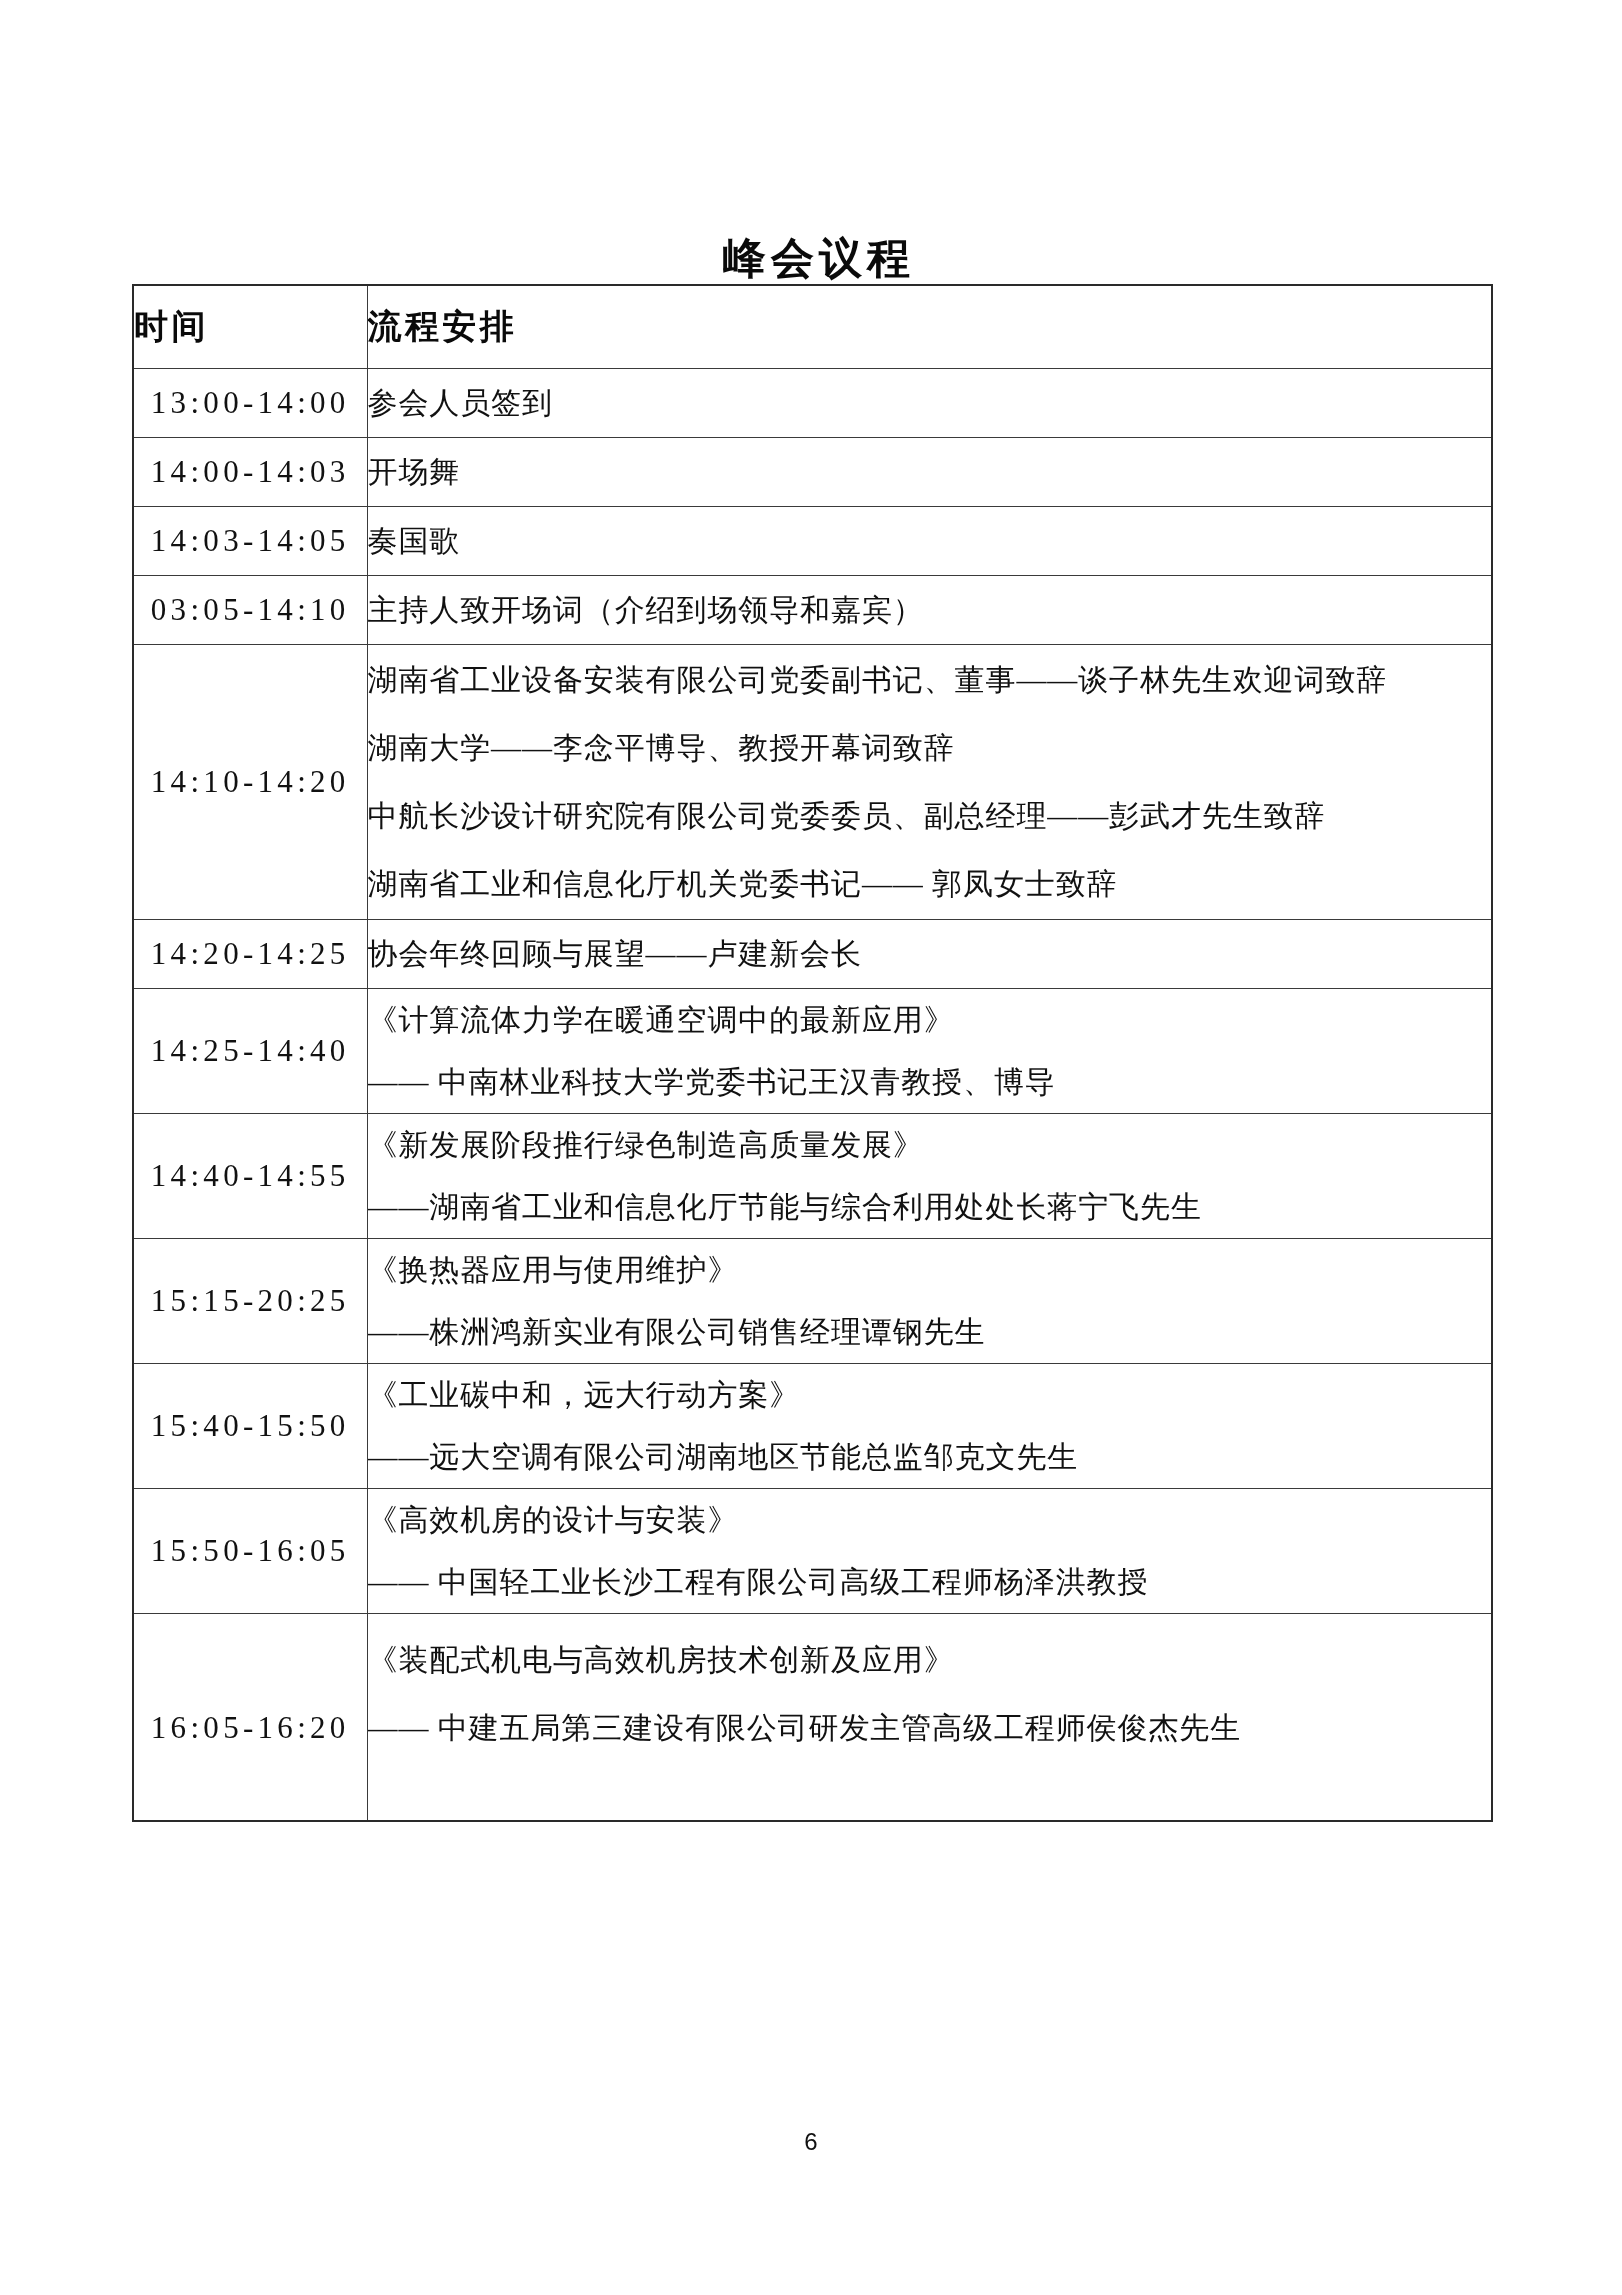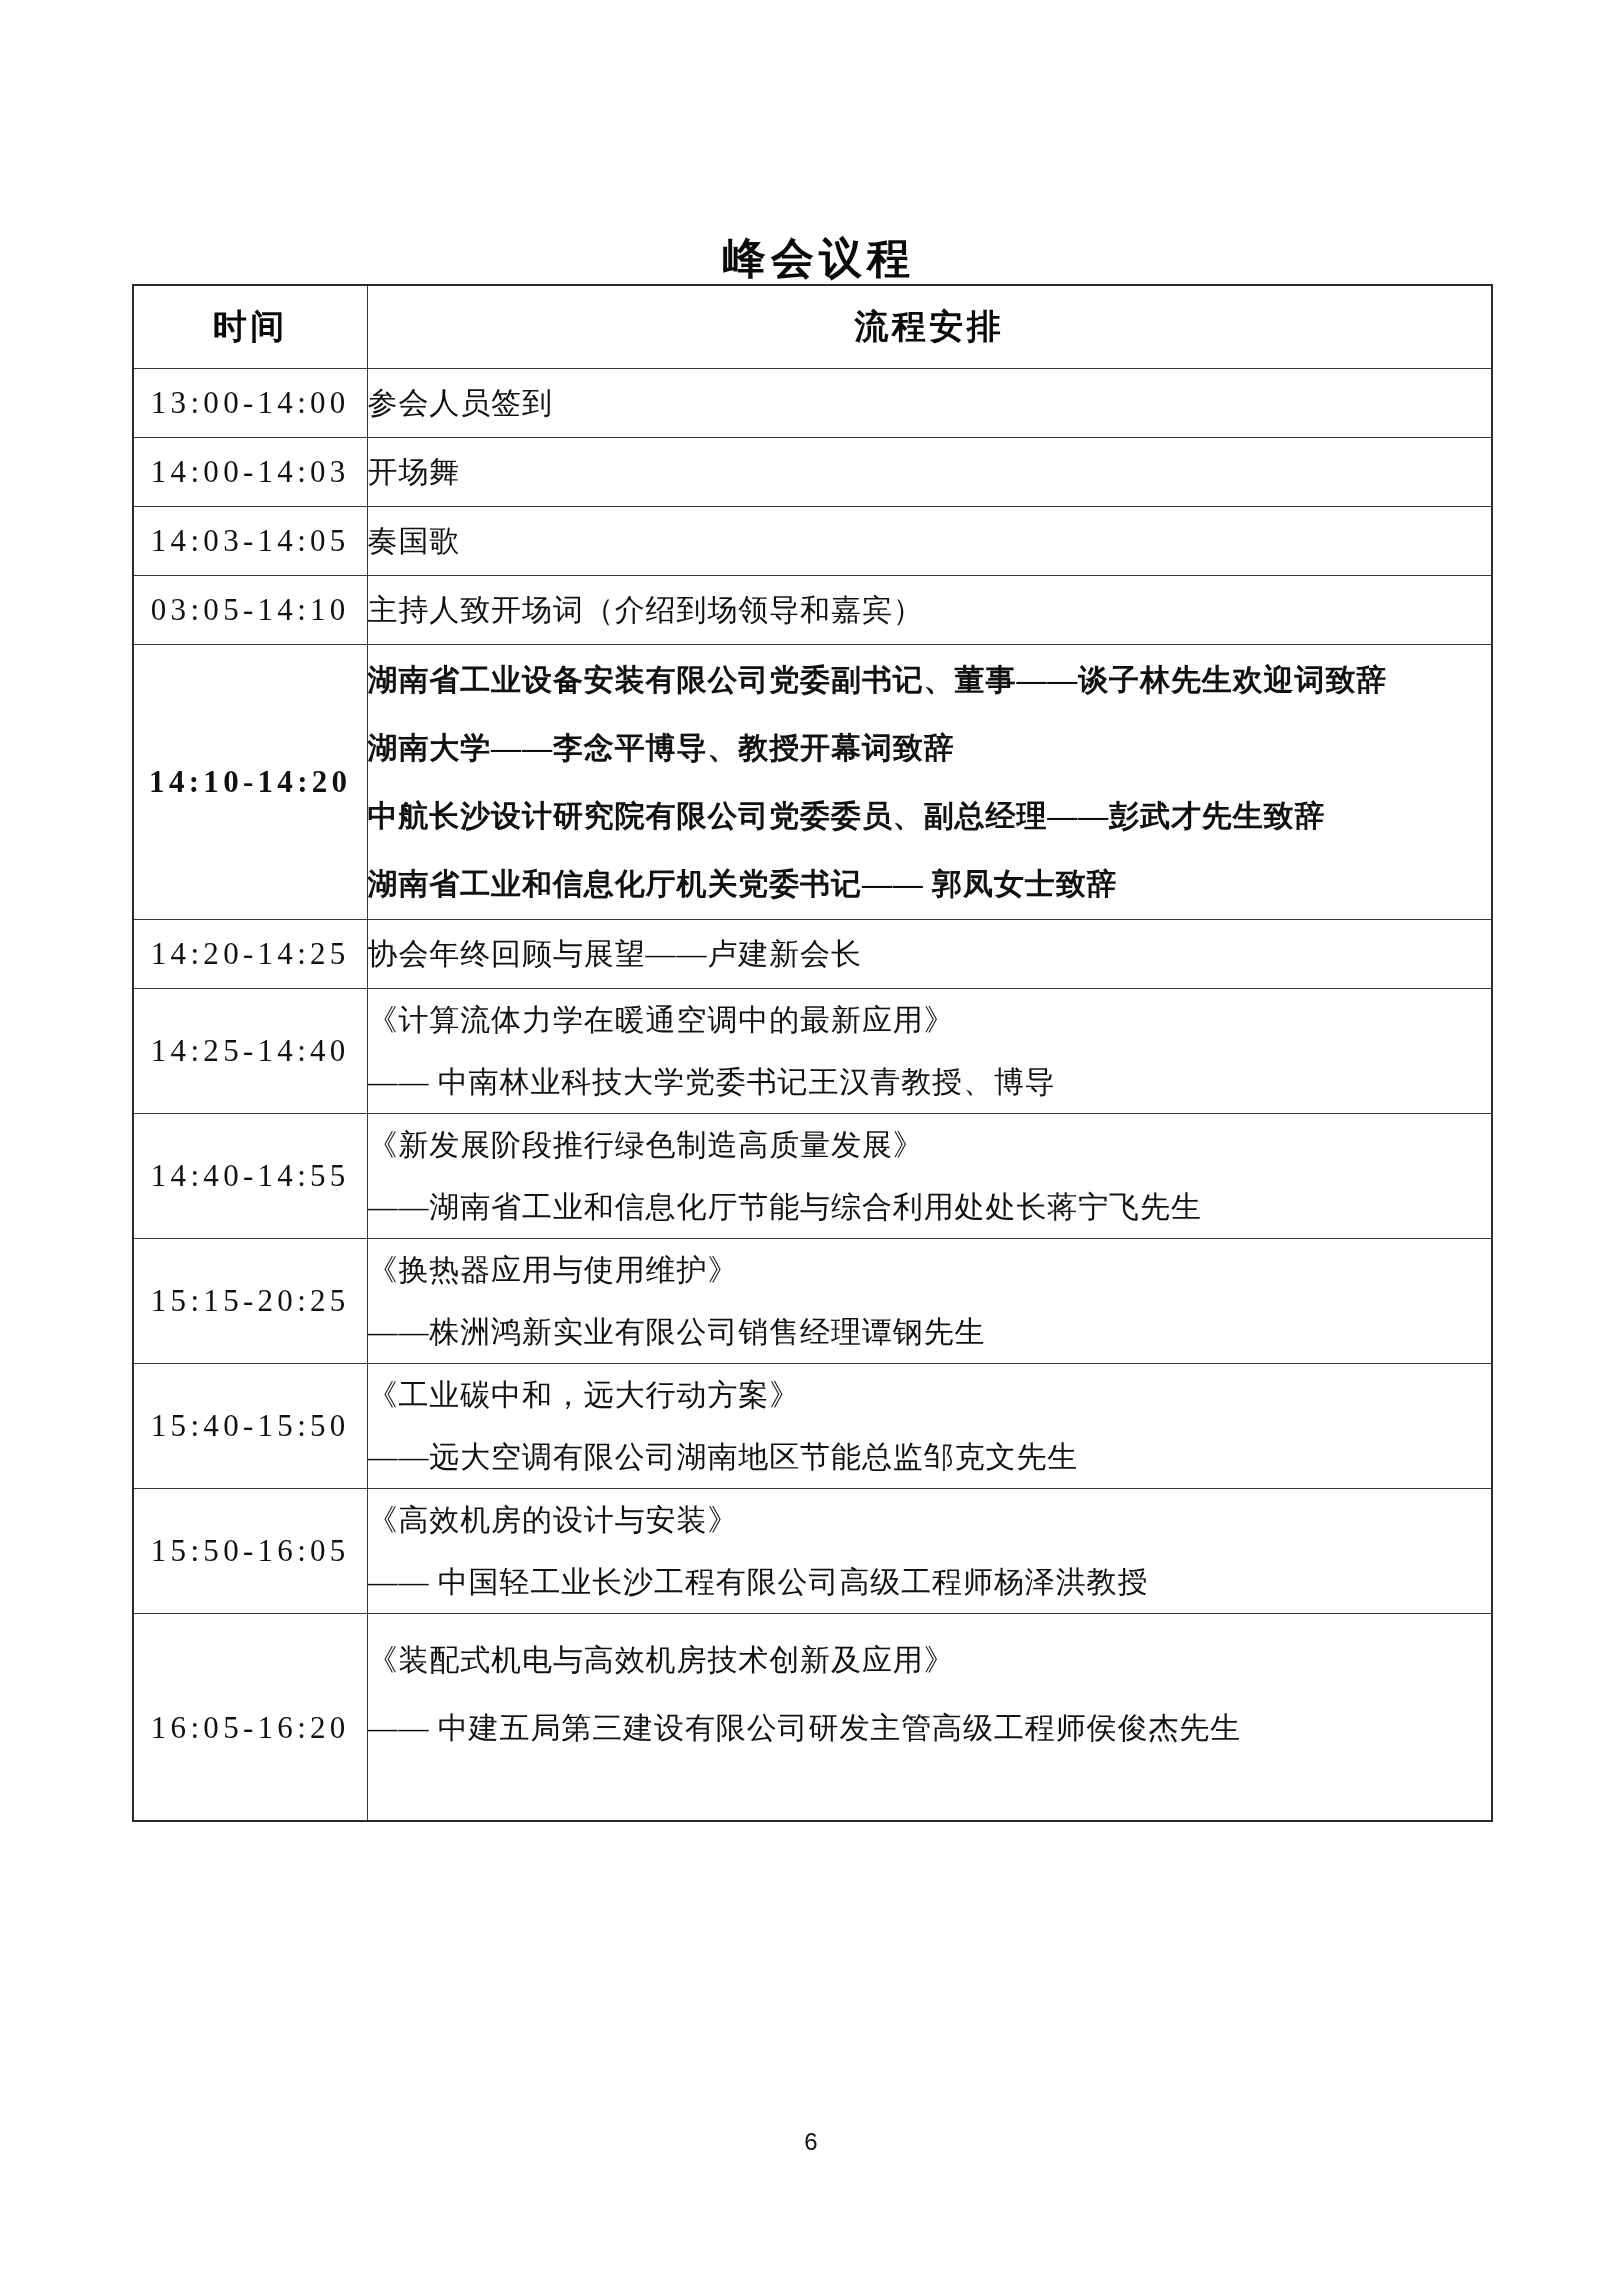--- a/index.html
+++ b/index.html
@@ -41,42 +41,42 @@
     border: 1.7px solid #3a3a3a;
     padding: 0;
     vertical-align: middle;
     overflow: hidden;
   }
   tr.row-header th {
     height: 82px;
     font-family: "Liberation Sans", sans-serif;
     font-weight: bold;
     font-size: 34px;
-    text-align: center;
+    text-align: left;
     letter-spacing: 3.4px;
     color: #0a0a0a;
   }
   td.time-cell {
     text-align: center;
     font-size: 31px;
     letter-spacing: 4.3px;
     white-space: nowrap;
   }
   td.content-cell {
     padding-left: 24px;
     padding-right: 8.5px;
     font-size: 30px;
   }
   .line {
     white-space: nowrap;
     letter-spacing: 0.9px;
   }
   tr.row-s td { height: 68px; }
   tr.row-s .line { line-height: 68px; }
-  tr.row-q td { height: 274px; font-weight: bold; }
+  tr.row-q td { height: 274px; }
   tr.row-q .line { line-height: 68px; }
   tr.row-d td { height: 124px; }
   tr.row-d .line { line-height: 62px; }
   tr.row-last td { height: 194px; vertical-align: top; }
   tr.row-last td.content-cell, tr.row-last td.time-cell { padding-top: 12px; margin-left: 24px; }
   tr.row-last .line { line-height: 68px; }
   tr.row-last td.time-cell { vertical-align: top; }
   tr.row-last td.time-cell .time-inner { line-height: 68px; margin-top: 68px; }
   .page-number {
     position: absolute;

